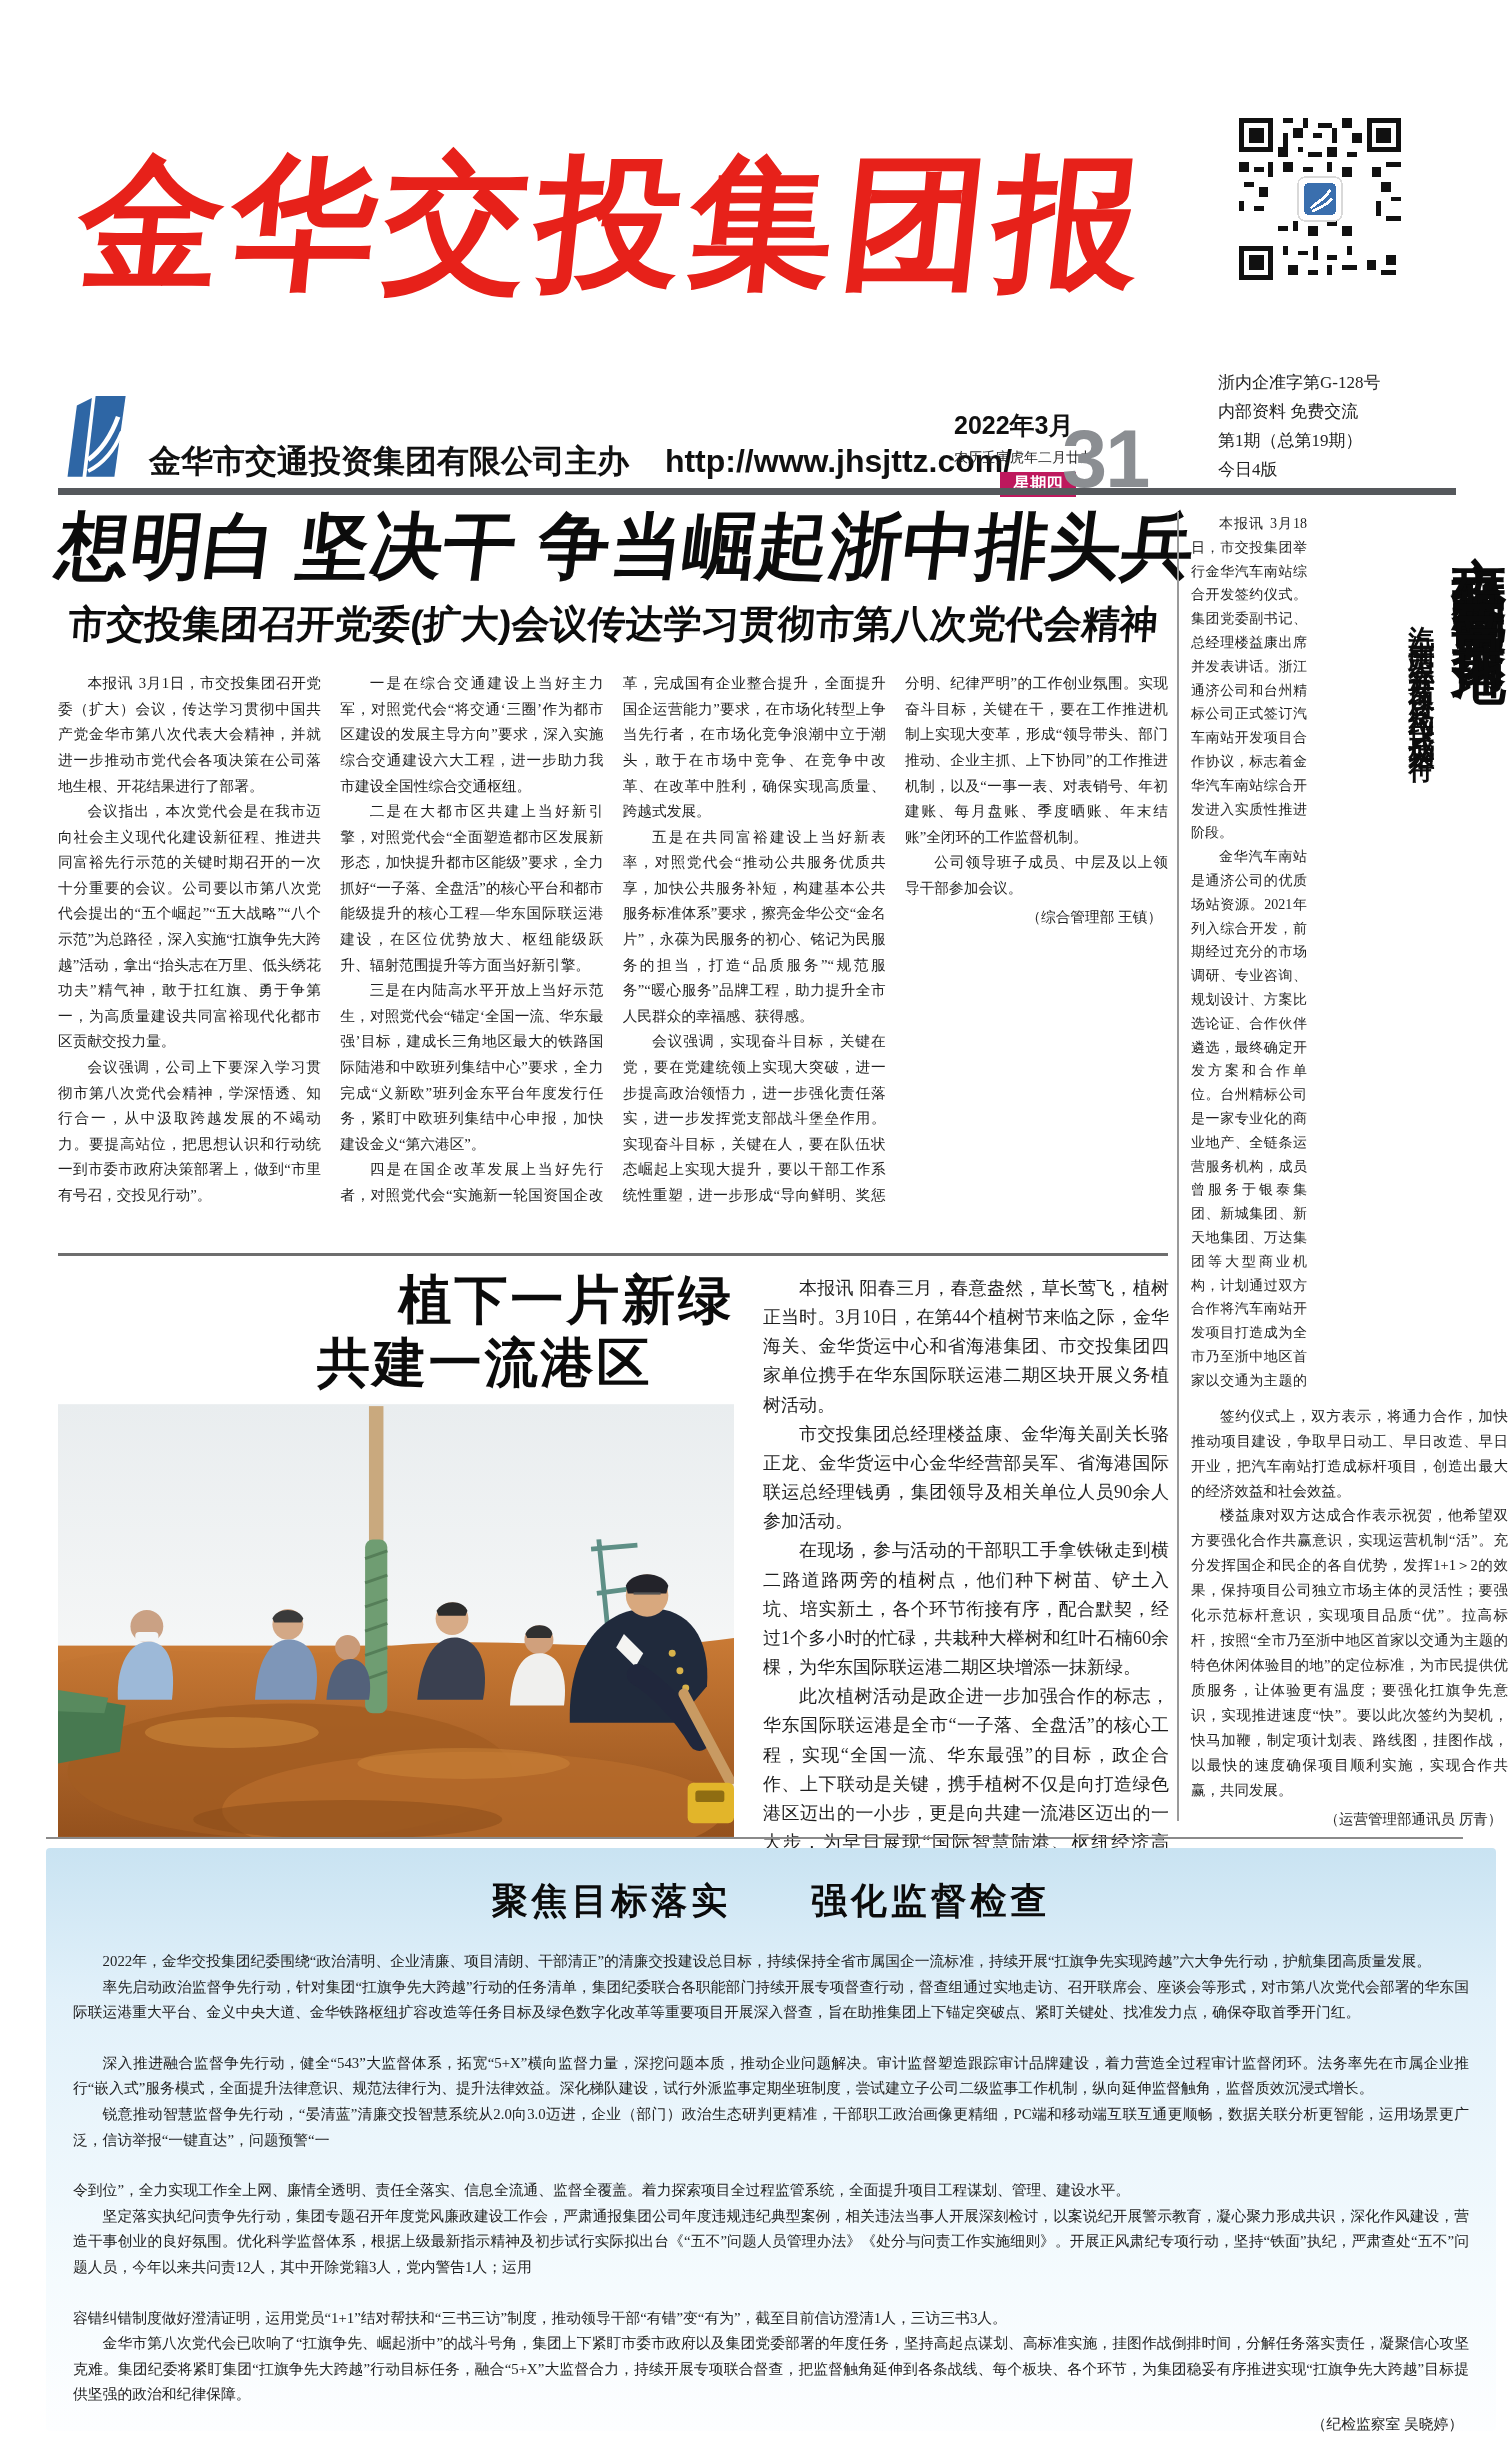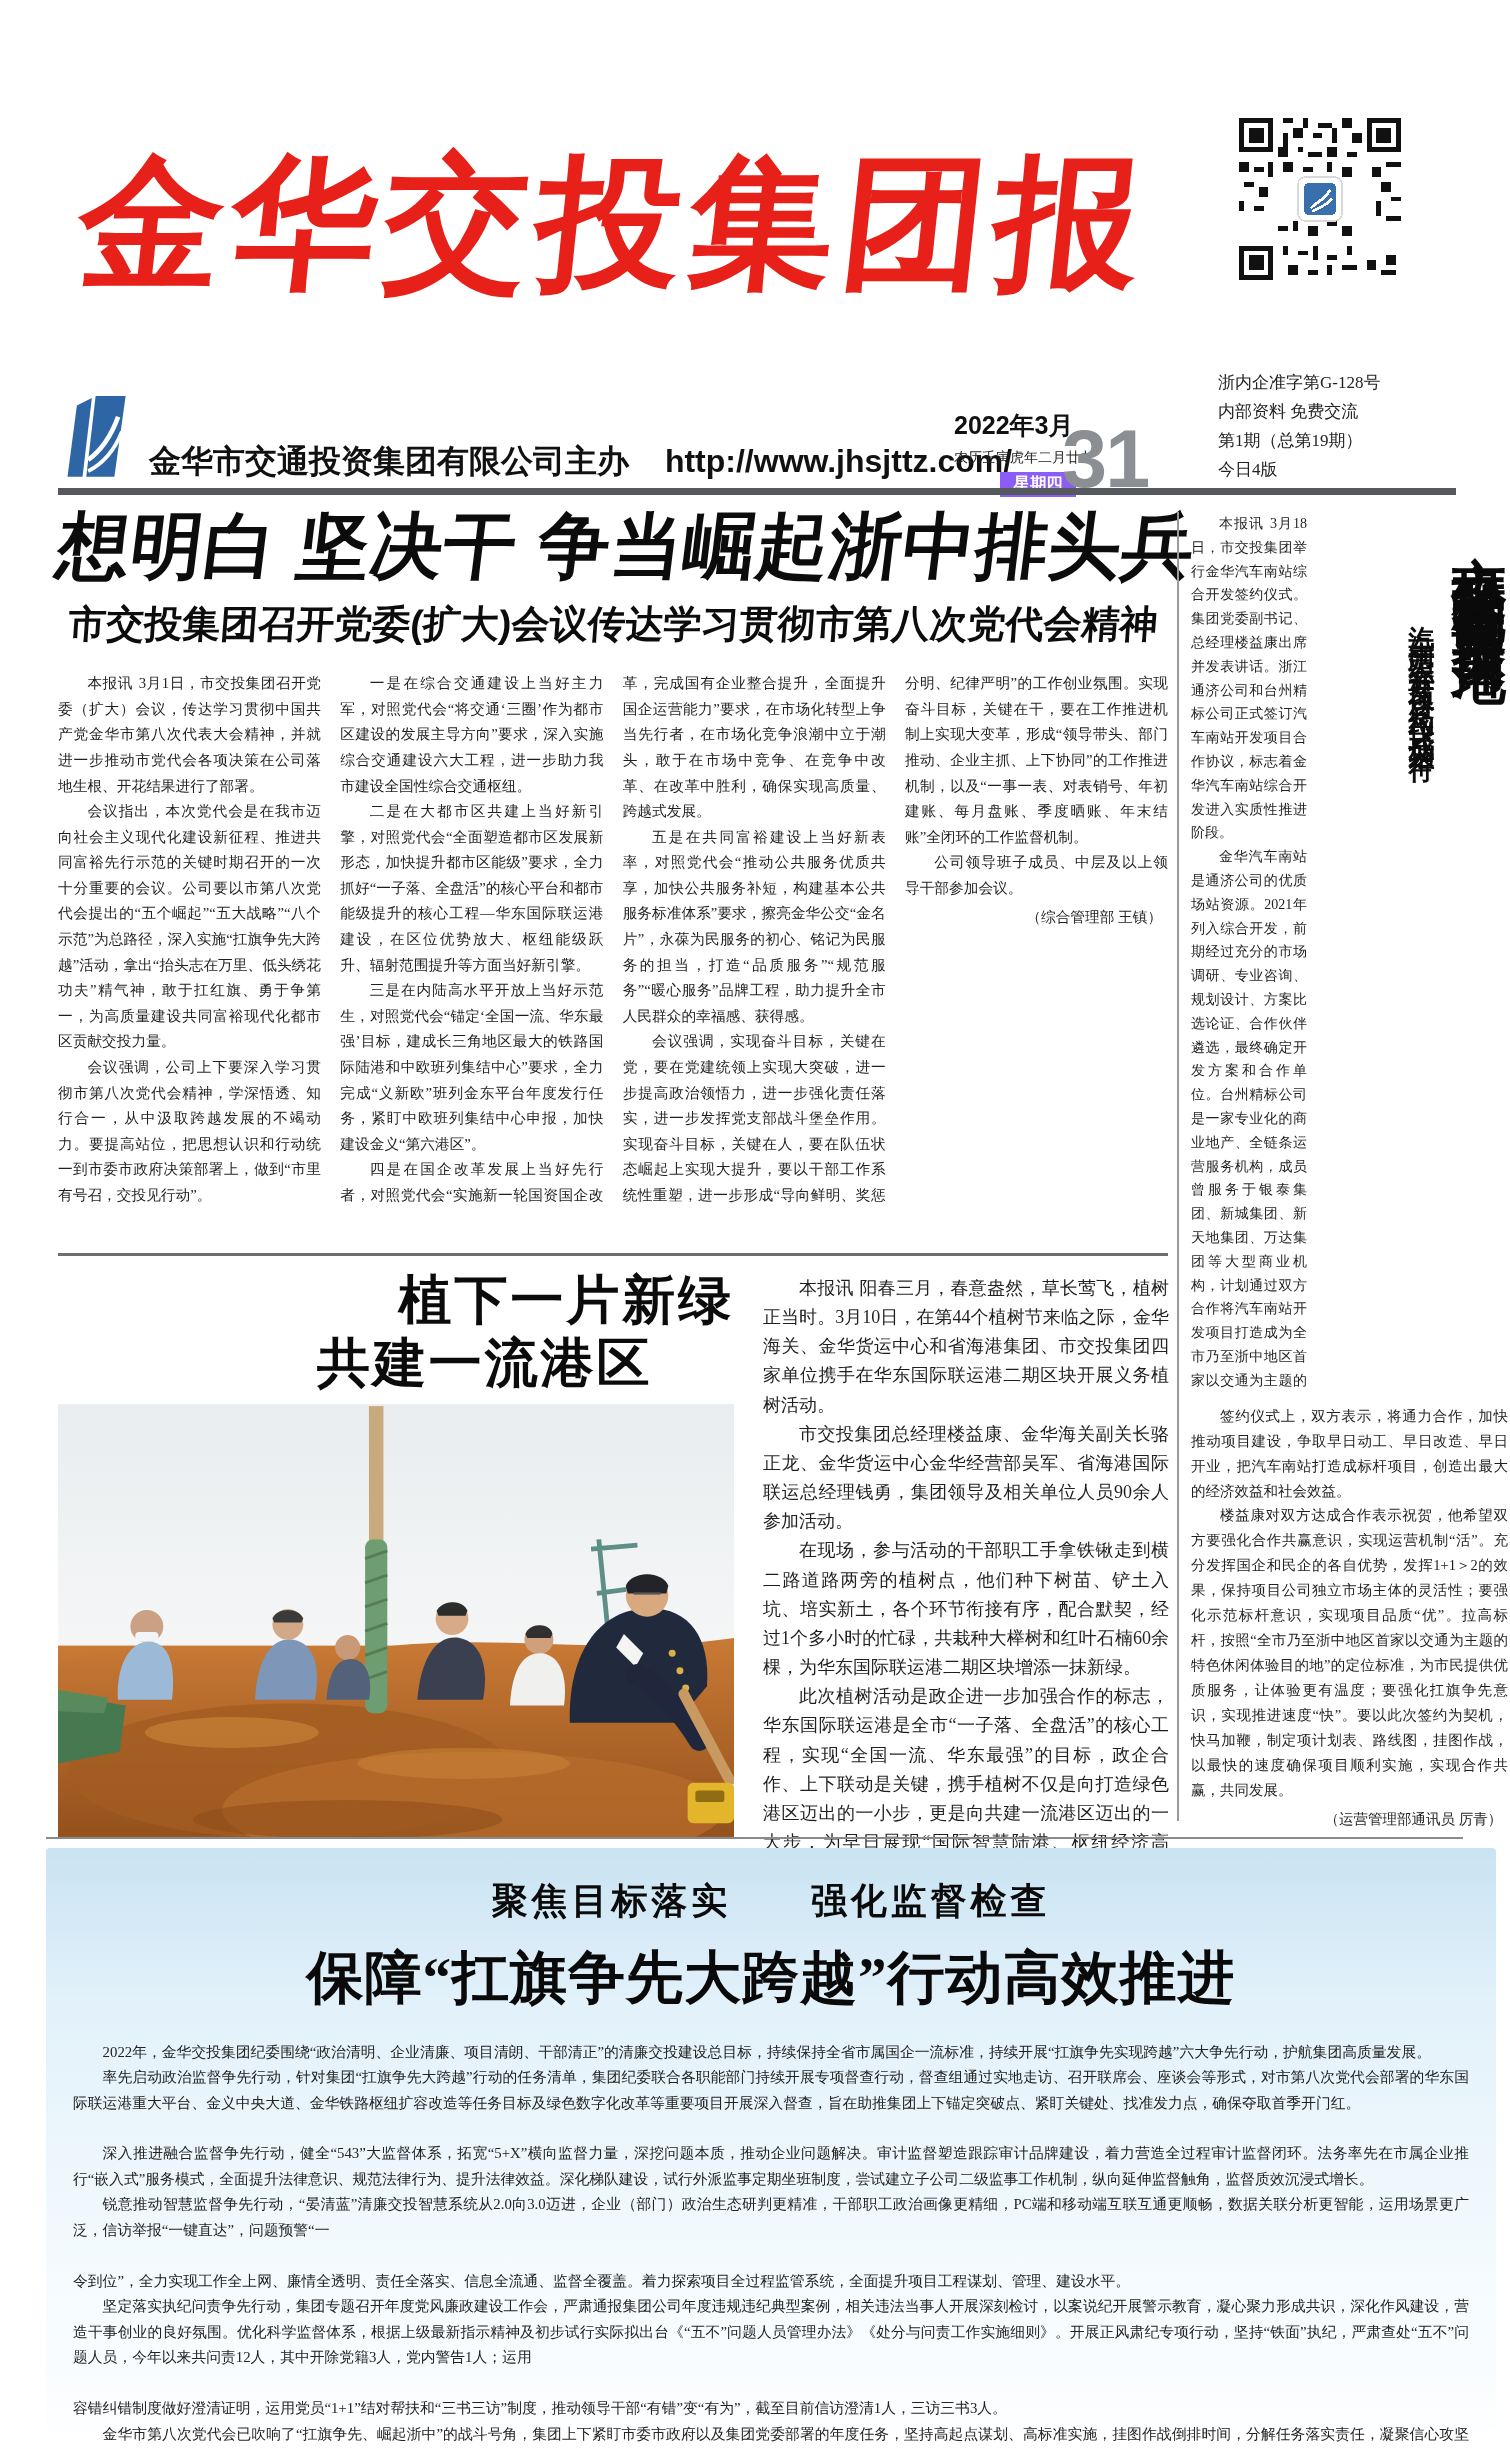--- a/index.html
+++ b/index.html
@@ -14,21 +14,21 @@
   .qr{position:absolute;left:1239px;top:118px;width:162px;height:162px;}
   .issue-info{position:absolute;left:1218px;top:368px;width:280px;
     font-size:17px;line-height:29px;color:#222;}
   .logo{position:absolute;left:60px;top:392px;width:75px;height:85px;}
   .publisher-line{position:absolute;left:149px;top:421px;font-size:32px;font-weight:700;
     color:#111;white-space:nowrap;margin-top:19px;}
   .publisher-line .url{font-weight:600;margin-left:27px;letter-spacing:0px;}
   .date-block{position:absolute;left:954px;top:409px;width:145px;}
   .date-ym{font-size:25px;font-weight:800;color:#111;}
   .date-lunar{font-size:14px;color:#222;margin-top:6.8px;white-space:nowrap;}
-  .weekday-box{display:inline-block;margin-top:4.8px;margin-left:46px;background:#8b5cf6;color:#fff;
+  .weekday-box{display:inline-block;margin-top:4.8px;margin-left:46px;background:#be185d;color:#fff;
     font-size:16.4px;font-weight:700;padding:1.9px 13.5px;}
   .day-num{position:absolute;left:1062px;top:413px;font-size:81px;font-weight:700;
     color:#8b8e92;letter-spacing:-1.9px;}
   .top-rule{position:absolute;left:58px;top:488px;width:1398px;height:6.8px;background:#55585c;}
 
   
   .main-article{position:absolute;left:58px;top:508px;width:1110px;}
   .main-headline{font-weight:900;font-size:72px;line-height:1.08;text-align:center;
     color:#0c0c0c;letter-spacing:1px;transform:skewX(-7deg);white-space:nowrap;}
   .main-subheadline{font-weight:900;font-size:38px;text-align:center;margin-top:13.5px;
@@ -306,21 +306,20 @@
     <p class="para"><b class="lead">本报讯</b><span>阳春三月，春意盎然，草长莺飞，植树正当时。3月10日，在第44个植树节来临之际，金华海关、金华货运中心和省海港集团、市交投集团四家单位携手在华东国际联运港二期区块开展义务植树活动。</span></p>
     <p class="para">市交投集团总经理楼益康、金华海关副关长骆正龙、金华货运中心金华经营部吴军、省海港国际联运总经理钱勇，集团领导及相关单位人员90余人参加活动。</p>
     <p class="para">在现场，参与活动的干部职工手拿铁锹走到横二路道路两旁的植树点，他们种下树苗、铲土入坑、培实新土，各个环节衔接有序，配合默契，经过1个多小时的忙碌，共栽种大榉树和红叶石楠60余棵，为华东国际联运港二期区块增添一抹新绿。</p>
     <p class="para">此次植树活动是政企进一步加强合作的标志，华东国际联运港是全市“一子落、全盘活”的核心工程，实现“全国一流、华东最强”的目标，政企合作、上下联动是关键，携手植树不仅是向打造绿色港区迈出的一小步，更是向共建一流港区迈出的一大步，为早日展现“国际智慧陆港、枢纽经济高地”形象提供坚强保障。</p>
     <p class="byline">（综合管理部 徐逢迅）</p>
   </div>
 
   <div class="bottom-rule"></div>
   <div class="bottom-box">
     <div class="bottom-kicker">聚焦目标落实　　强化监督检查</div>
-    <div class="bottom-headline">保障“扛旗争先大跨越”行动高效推进</div>
     <div class="bottom-cols">
       <div class="bcol">
         <p class="para">2022年，金华交投集团纪委围绕“政治清明、企业清廉、项目清朗、干部清正”的清廉交投建设总目标，持续保持全省市属国企一流标准，持续开展“扛旗争先实现跨越”六大争先行动，护航集团高质量发展。</p>
         <p class="para">率先启动政治监督争先行动，针对集团“扛旗争先大跨越”行动的任务清单，集团纪委联合各职能部门持续开展专项督查行动，督查组通过实地走访、召开联席会、座谈会等形式，对市第八次党代会部署的华东国际联运港重大平台、金义中央大道、金华铁路枢纽扩容改造等任务目标及绿色数字化改革等重要项目开展深入督查，旨在助推集团上下锚定突破点、紧盯关键处、找准发力点，确保夺取首季开门红。</p>
       </div>
       <div class="bcol">
         <p class="para">深入推进融合监督争先行动，健全“543”大监督体系，拓宽“5+X”横向监督力量，深挖问题本质，推动企业问题解决。审计监督塑造跟踪审计品牌建设，着力营造全过程审计监督闭环。法务率先在市属企业推行“嵌入式”服务模式，全面提升法律意识、规范法律行为、提升法律效益。深化梯队建设，试行外派监事定期坐班制度，尝试建立子公司二级监事工作机制，纵向延伸监督触角，监督质效沉浸式增长。</p>
         <p class="para">锐意推动智慧监督争先行动，“晏清蓝”清廉交投智慧系统从2.0向3.0迈进，企业（部门）政治生态研判更精准，干部职工政治画像更精细，PC端和移动端互联互通更顺畅，数据关联分析更智能，运用场景更广泛，信访举报“一键直达”，问题预警“一</p>
       </div>
       <div class="bcol">

